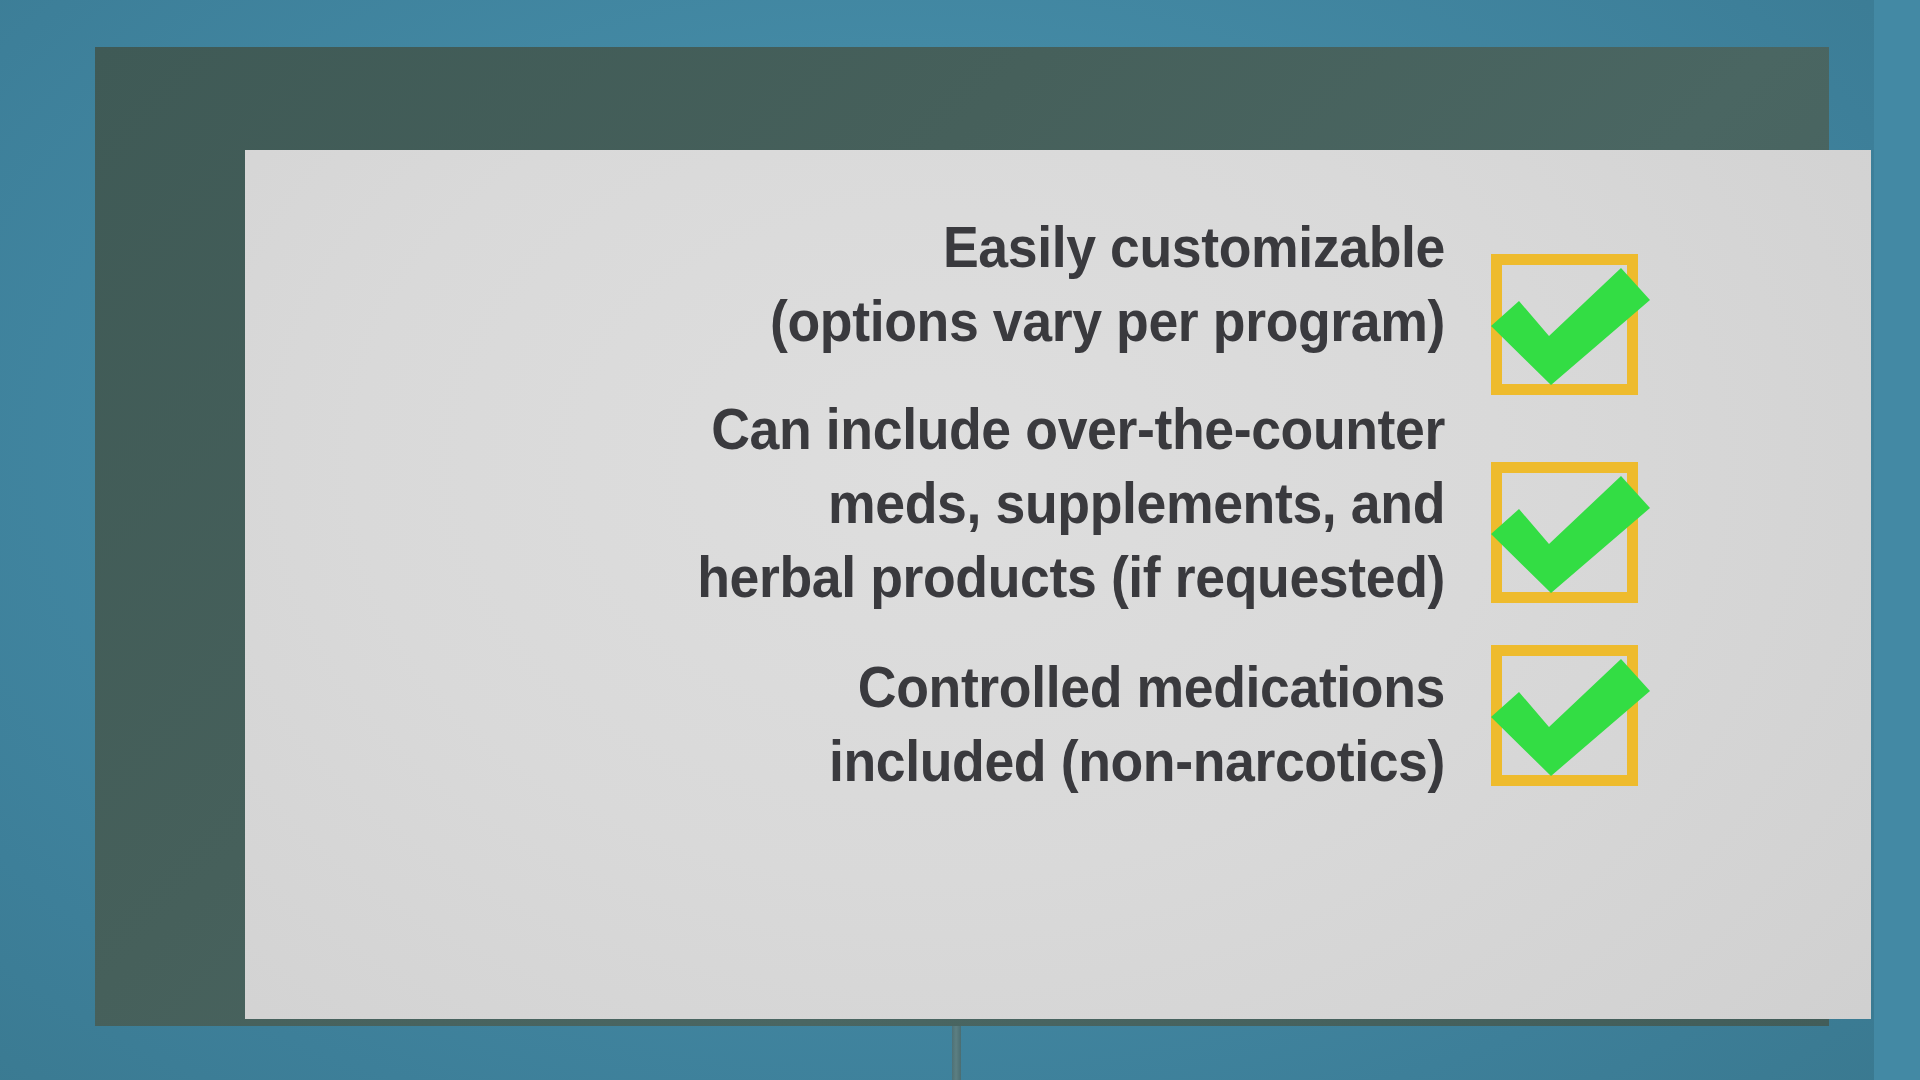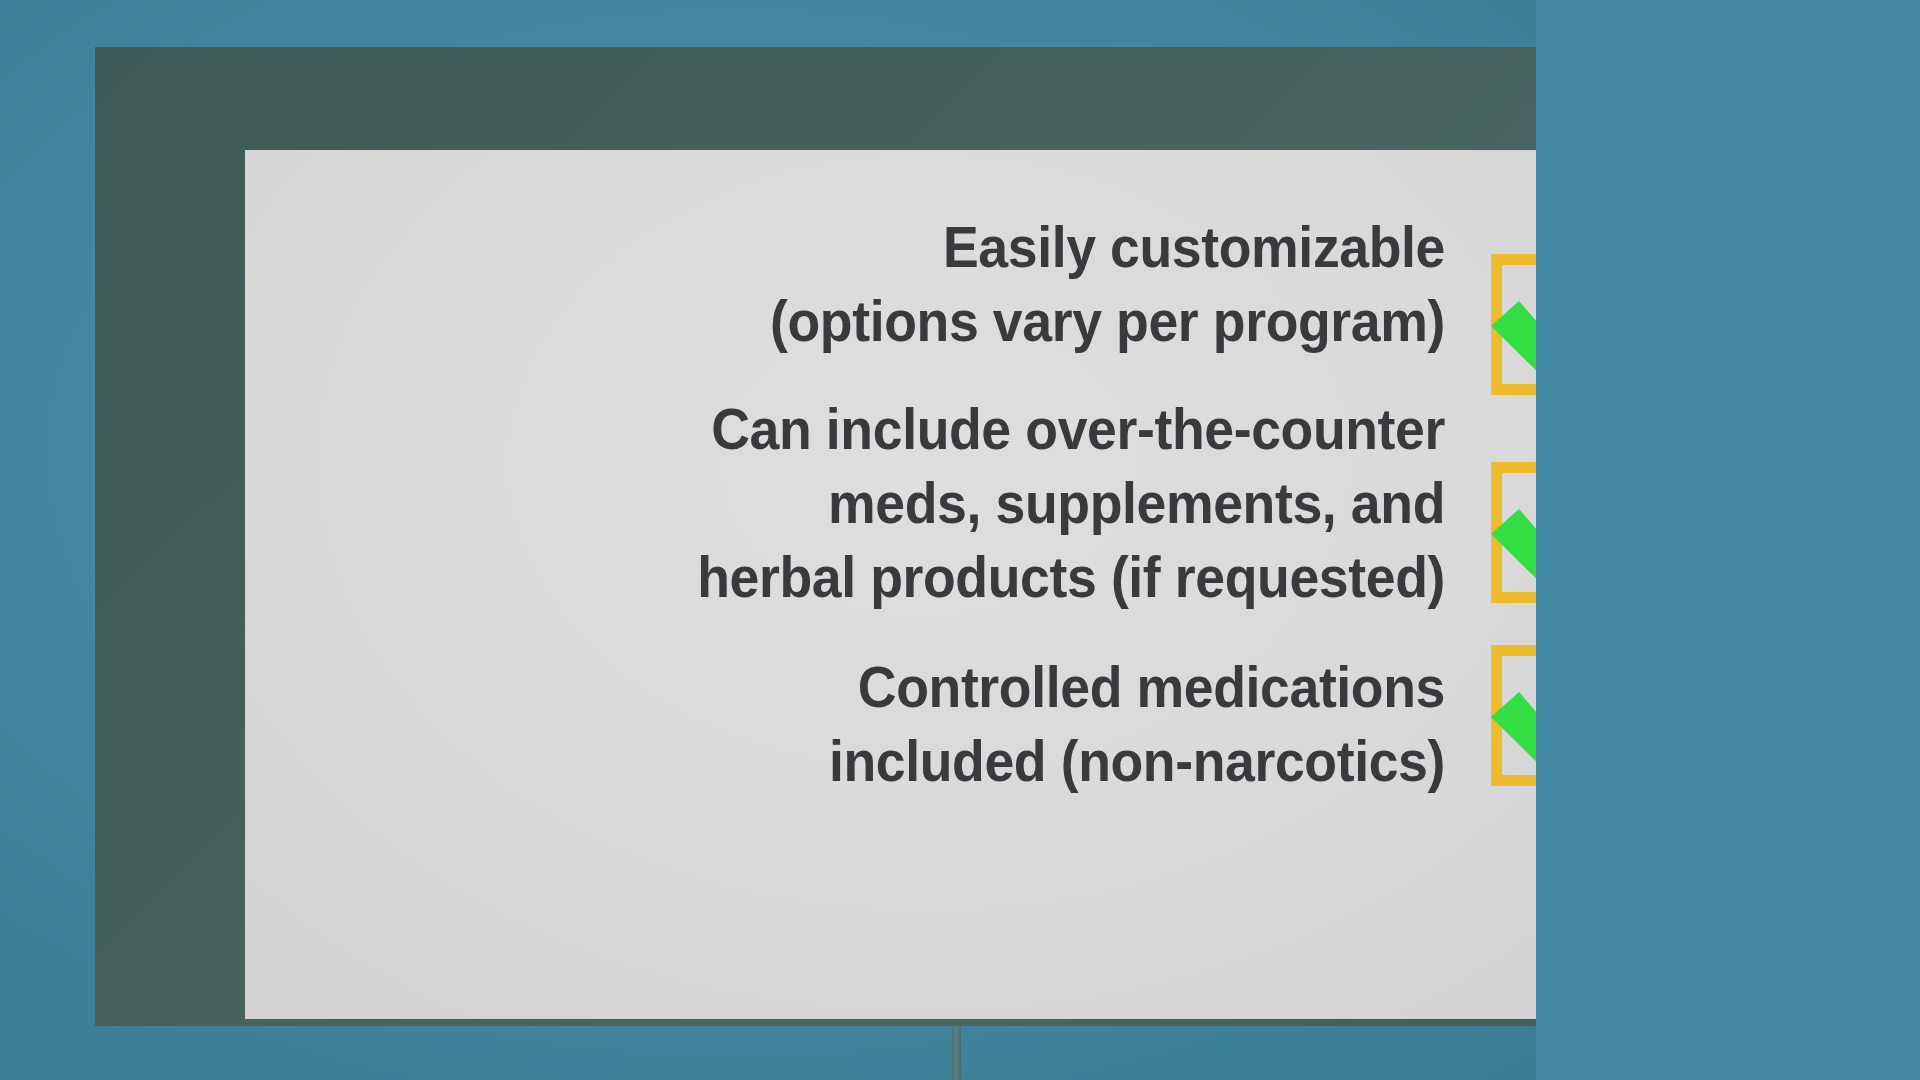--- a/index.html
+++ b/index.html
@@ -11,29 +11,30 @@
     overflow: hidden;
   }
   body {
     font-family: "Liberation Sans", "DejaVu Sans", sans-serif;
     background: #4389a4;
   }
 
   
   #slide-canvas {
     position: relative;
-    width: 1536px;
+    width: 1828px;
     height: 1080px;
     background:
       radial-gradient(ellipse 1400px 900px at 48% 42%,
         #4b93ad 0%,
         #4389a4 45%,
         #3d7f99 78%,
         #3a7990 100%);
     overflow: hidden;
+    padding-left: 46px;
   }
 
   
   #monitor-stand {
     position: absolute;
     left: 952px;
     top: 1018px;
     width: 9px;
     height: 62px;
     background: linear-gradient(to right, #4e7176 0%, #5c7f82 45%, #4a6d72 100%);

